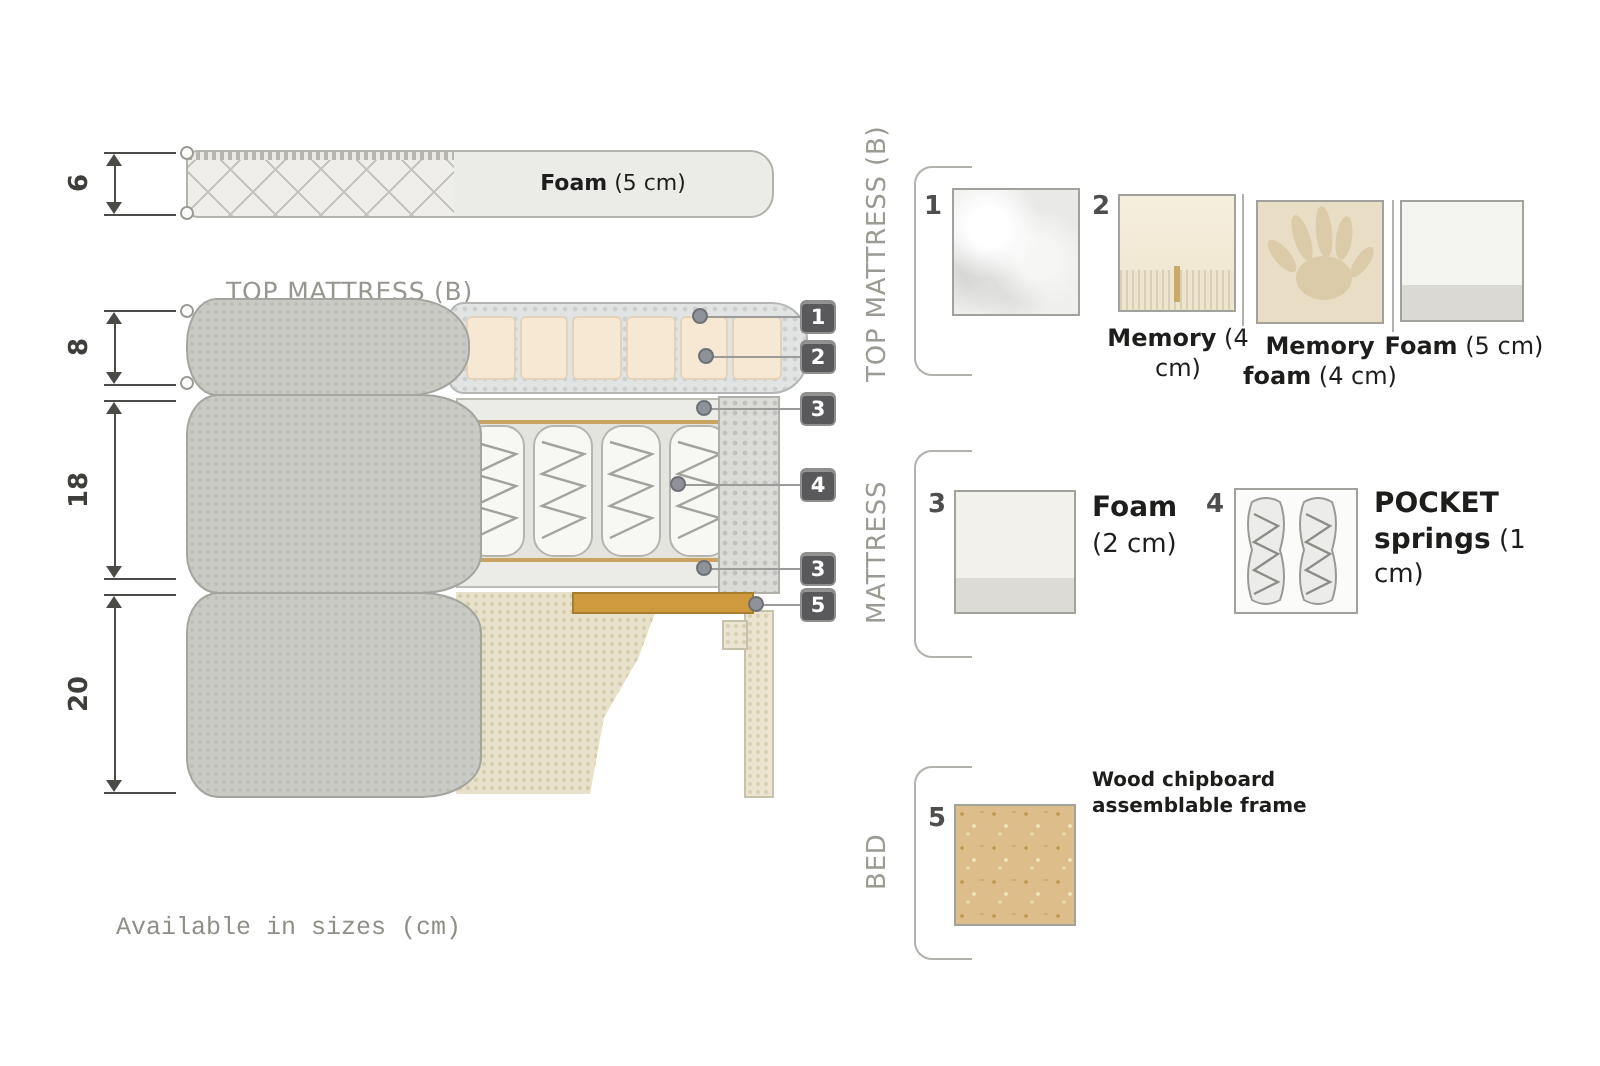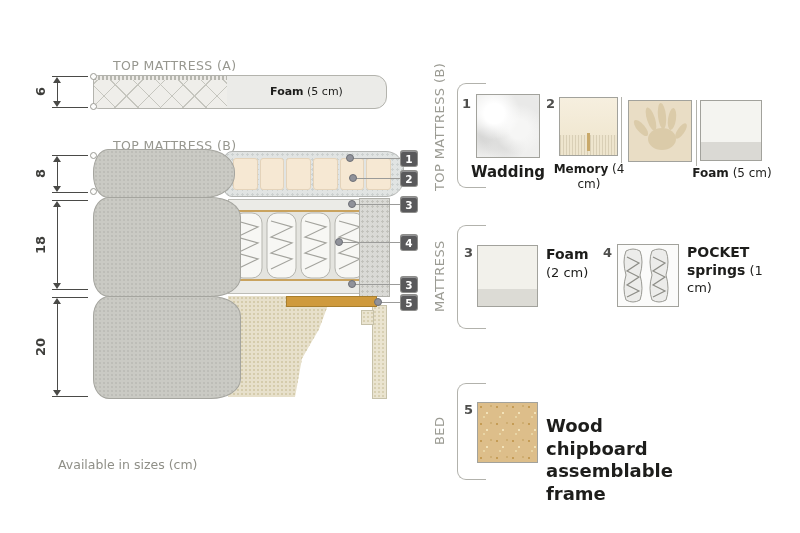--- a/index.html
+++ b/index.html
@@ -96,21 +96,20 @@
   .cut-springzone{background:#e4e4df;display:flex;gap:3px;padding:0 3px;align-items:stretch;}
 
   .footer-title{font-size:12.5px;color:#8f8f87;}
   .footer-sizes{font-size:12px;font-weight:bold;color:#3b3b38;}
 </style>
 </head>
 <body>
 
 <div class="canvas">
 
-  <div class="abs shape-title" style="left:113px;top:58px;">TOP MATTRESS (A)</div>
 
   <div class="abs dim-tick" style="left:52px;top:76px;width:36px;"></div>
   <div class="abs dim-tick" style="left:52px;top:107px;width:36px;"></div>
   <div class="abs dim-arrow" style="left:52px;top:77px;height:30px;">
       <span class="line"></span>
       <span class="head-t"></span>
       <span class="head-b"></span>
     </div>
   <div class="abs dim-num" style="left:32px;top:76px;height:31px;">6</div>
 
@@ -220,28 +219,27 @@
   <div class="abs tag" style="left:401px;top:235px;">4</div>
 
   <div class="abs leader" style="left:354px;top:284px;width:47px;"></div>
   <div class="abs dot" style="left:348px;top:280px;"></div>
   <div class="abs tag" style="left:401px;top:277px;">3</div>
 
   <div class="abs leader" style="left:380px;top:302px;width:21px;"></div>
   <div class="abs dot" style="left:374px;top:298px;"></div>
   <div class="abs tag" style="left:401px;top:295px;">5</div>
 
-  <div class="abs footer-title" style="left:58px;top:457px;">Available in sizes (cm)</div>
+  <div class="abs footer-title" style="left:58px;top:457px;font-family:Liberation Mono, monospace;">Available in sizes (cm)</div>
 
   <div class="abs vlabel" style="left:428px;top:64px;height:126px;">TOP MATTRESS (B)</div>
   <div class="abs bracket" style="left:457px;top:83px;width:28px;height:103px;"></div>
 
   <div class="abs lnum" style="left:462px;top:96px;">1</div>
   <div class="abs lbox wadding-tex" style="left:476px;top:94px;width:64px;height:64px;"></div>
-  <div class="abs llabel llabel-lg" style="left:462px;top:163px;width:92px;text-align:center;"><b>Wadding</b><span></span></div>
 
   <div class="abs lnum" style="left:546px;top:96px;">2</div>
   <div class="abs lbox" style="left:559px;top:97px;width:59px;height:59px;overflow:hidden;">
     <div class="latex-tex-top" style="height:37px;"></div>
     <div class="fringe" style="height:22px;position:relative;">
         <span style="position:absolute;left:27px;top:-2px;width:3px;height:18px;background:#c9a96a;"></span>
       </div>
   </div>
   <div class="abs llabel" style="left:548px;top:162px;width:82px;text-align:center;"><b>Memory</b><span> (4 cm)</span></div>
 
@@ -252,20 +250,21 @@
       <g fill="#dbcba9">
         <ellipse cx="33" cy="38" rx="14" ry="11"></ellipse>
         <ellipse cx="12" cy="27" rx="4" ry="10" transform="rotate(-40 12 27)"></ellipse>
         <ellipse cx="22" cy="18" rx="4" ry="12" transform="rotate(-18 22 18)"></ellipse>
         <ellipse cx="33" cy="15" rx="4" ry="13" transform="rotate(-6 33 15)"></ellipse>
         <ellipse cx="43" cy="18" rx="4" ry="11" transform="rotate(8 43 18)"></ellipse>
         <ellipse cx="52" cy="30" rx="3.5" ry="9" transform="rotate(35 52 30)"></ellipse>
       </g>
     </svg>
   </div>
+  <div class="abs llabel" style="left:618px;top:166px;width:84px;text-align:center;"><b>Memory foam</b><span> (4 cm)</span></div>
 
   <div class="abs vsep" style="left:696px;top:100px;height:66px;"></div>
 
   <div class="abs lbox foam5-tex" style="left:700px;top:100px;width:62px;height:61px;"></div>
   <div class="abs llabel" style="left:692px;top:166px;width:80px;text-align:center;"><b>Foam</b><span> (5 cm)</span></div>
 
   <div class="abs vlabel" style="left:428px;top:225px;height:103px;">MATTRESS</div>
   <div class="abs bracket" style="left:457px;top:225px;width:28px;height:102px;"></div>
 
   <div class="abs lnum" style="left:464px;top:245px;">3</div>
@@ -281,15 +280,15 @@
       <polyline points="35,12 47,18 35,26 47,32 35,40 47,46 35,52" fill="none" stroke="#8d8d87" stroke-width="1.2"></polyline>
     </svg>
   </div>
   <div class="abs llabel" style="left:687px;top:244px;width:76px;font-size:14px;"><b>POCKET springs</b><span style="font-size:13px;"> (1 cm)</span></div>
 
   <div class="abs vlabel" style="left:428px;top:383px;height:95px;">BED</div>
   <div class="abs bracket" style="left:457px;top:383px;width:28px;height:95px;"></div>
 
   <div class="abs lnum" style="left:464px;top:402px;">5</div>
   <div class="abs lbox chip-tex" style="left:477px;top:402px;width:61px;height:61px;"></div>
-  <div class="abs llabel" style="left:546px;top:415px;width:145px;font-size:18px;"><b>Wood chipboard assemblable frame</b><span></span></div>
+  <div class="abs llabel" style="left:546px;top:385px;width:145px;font-size:10px;"><b>Wood chipboard assemblable frame</b><span></span></div>
 
 </div>
 
 </body></html>

